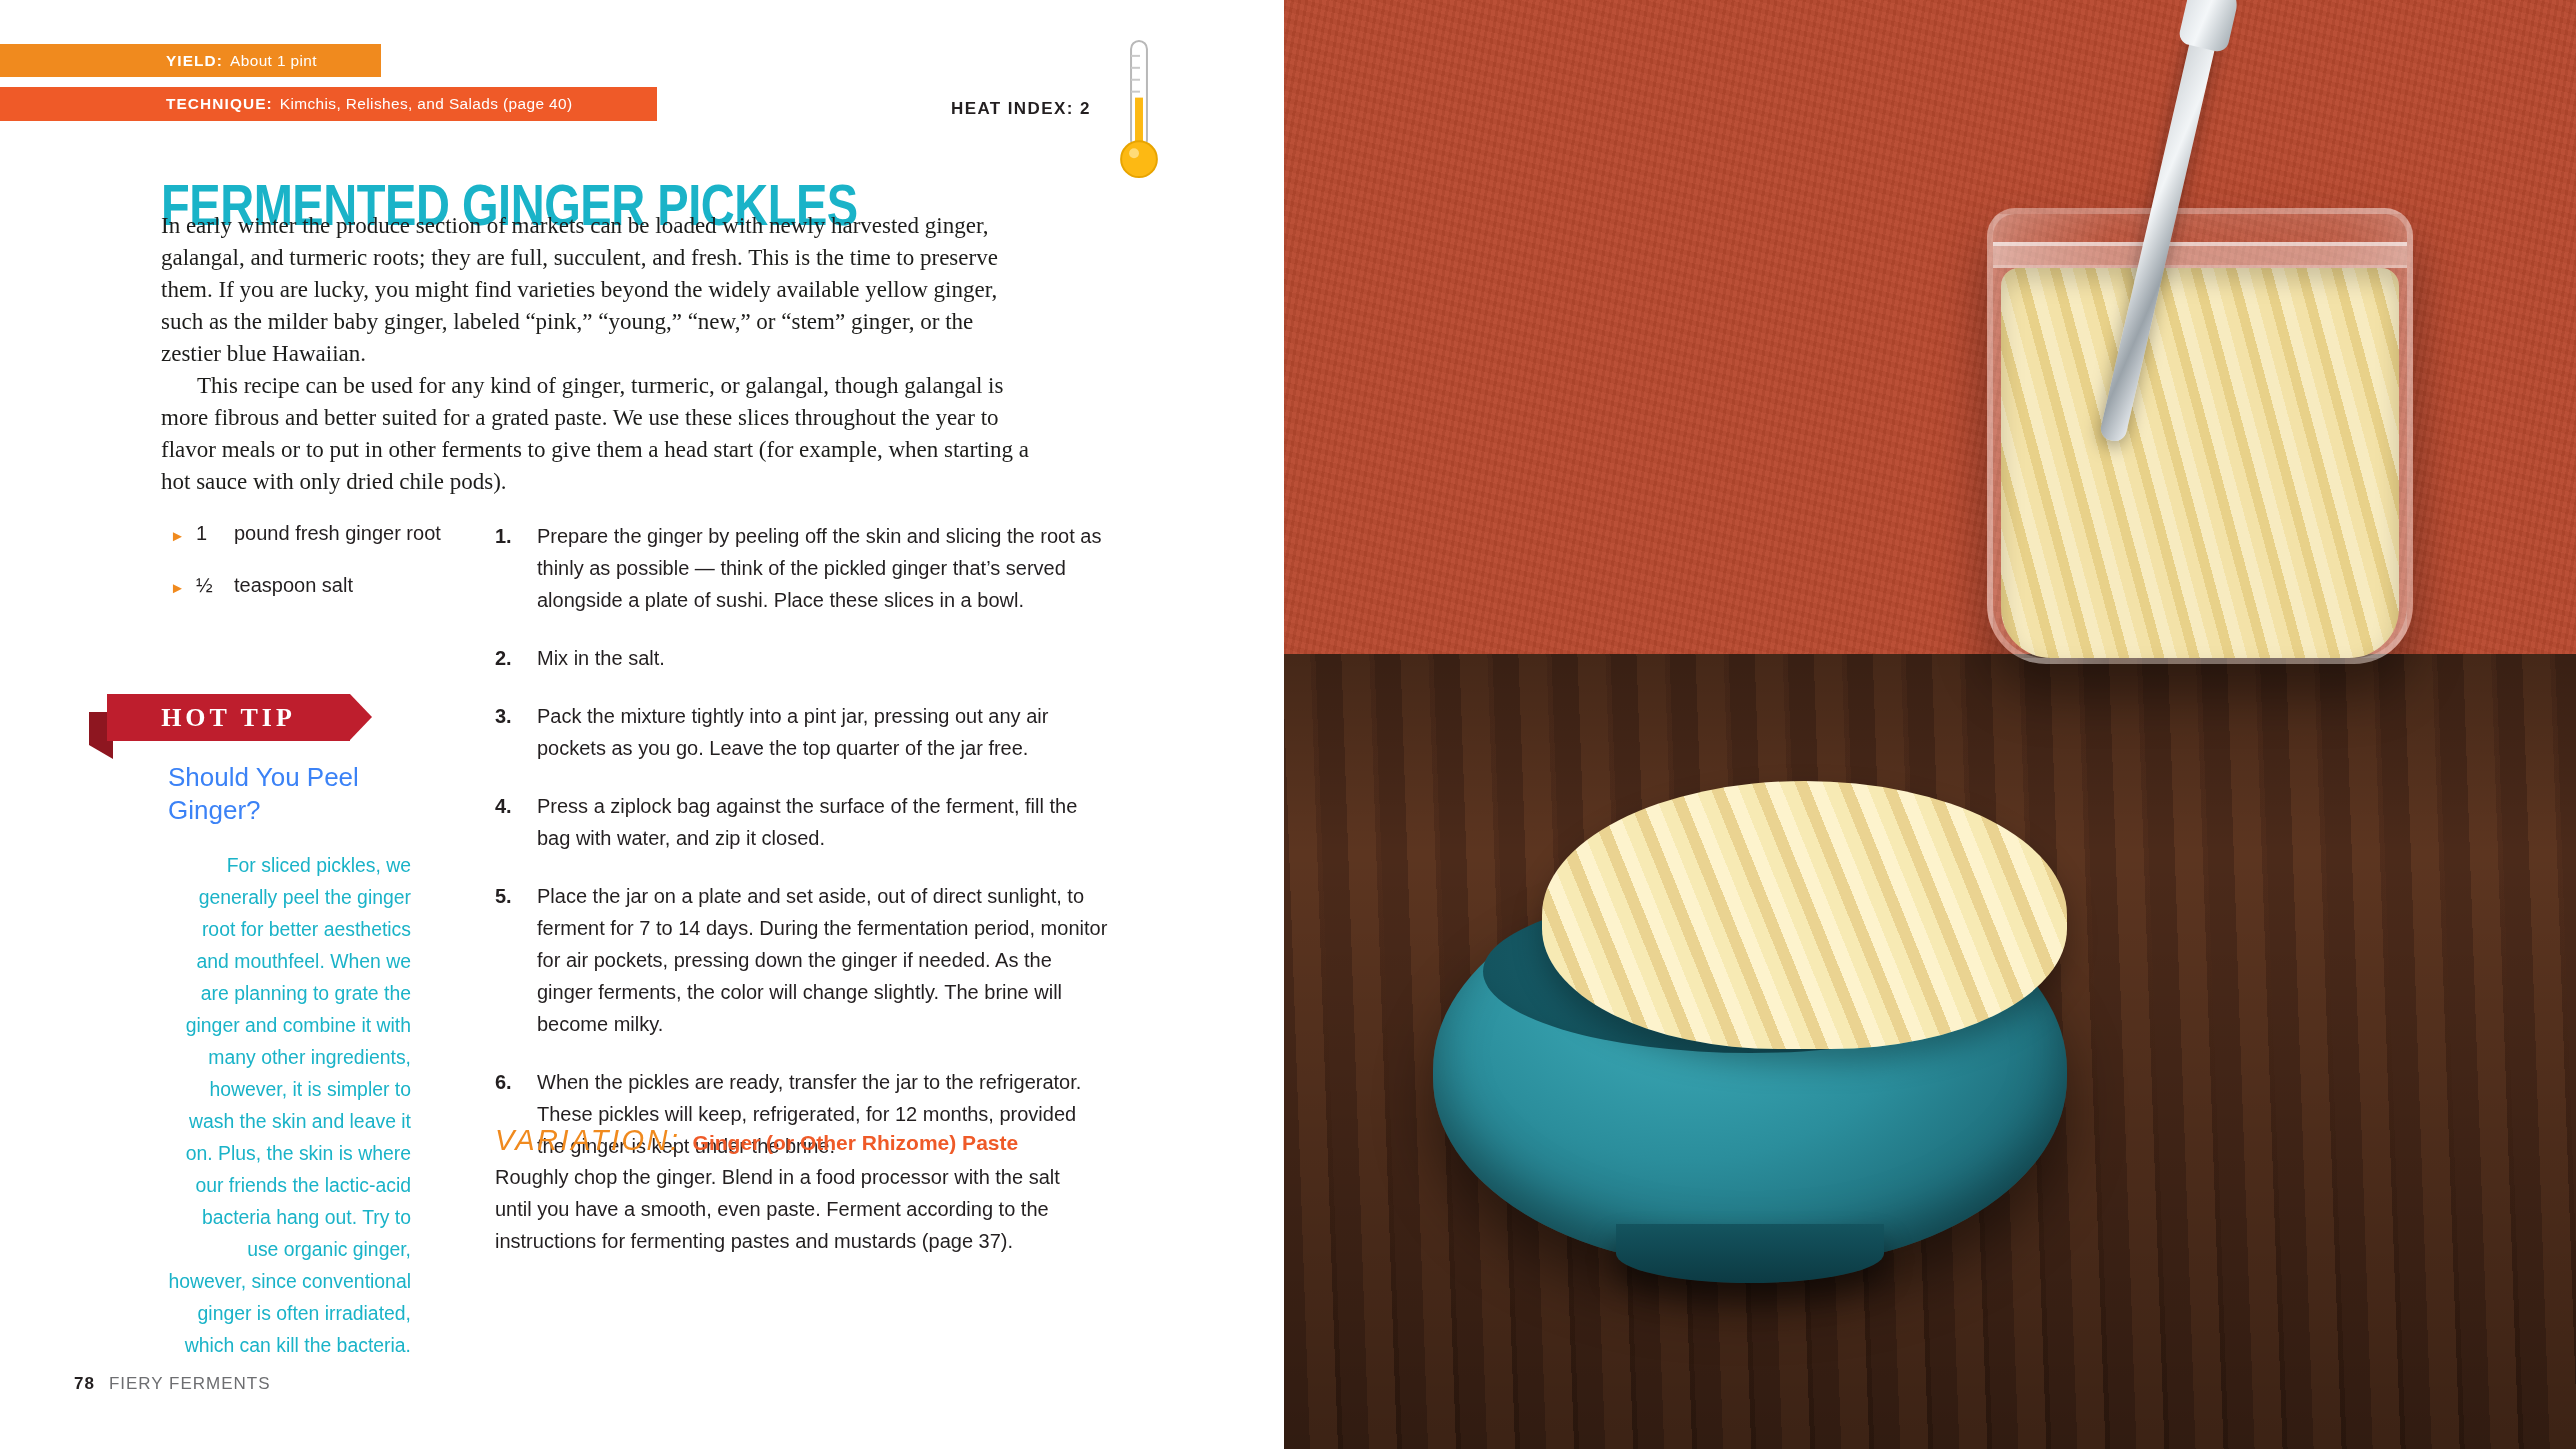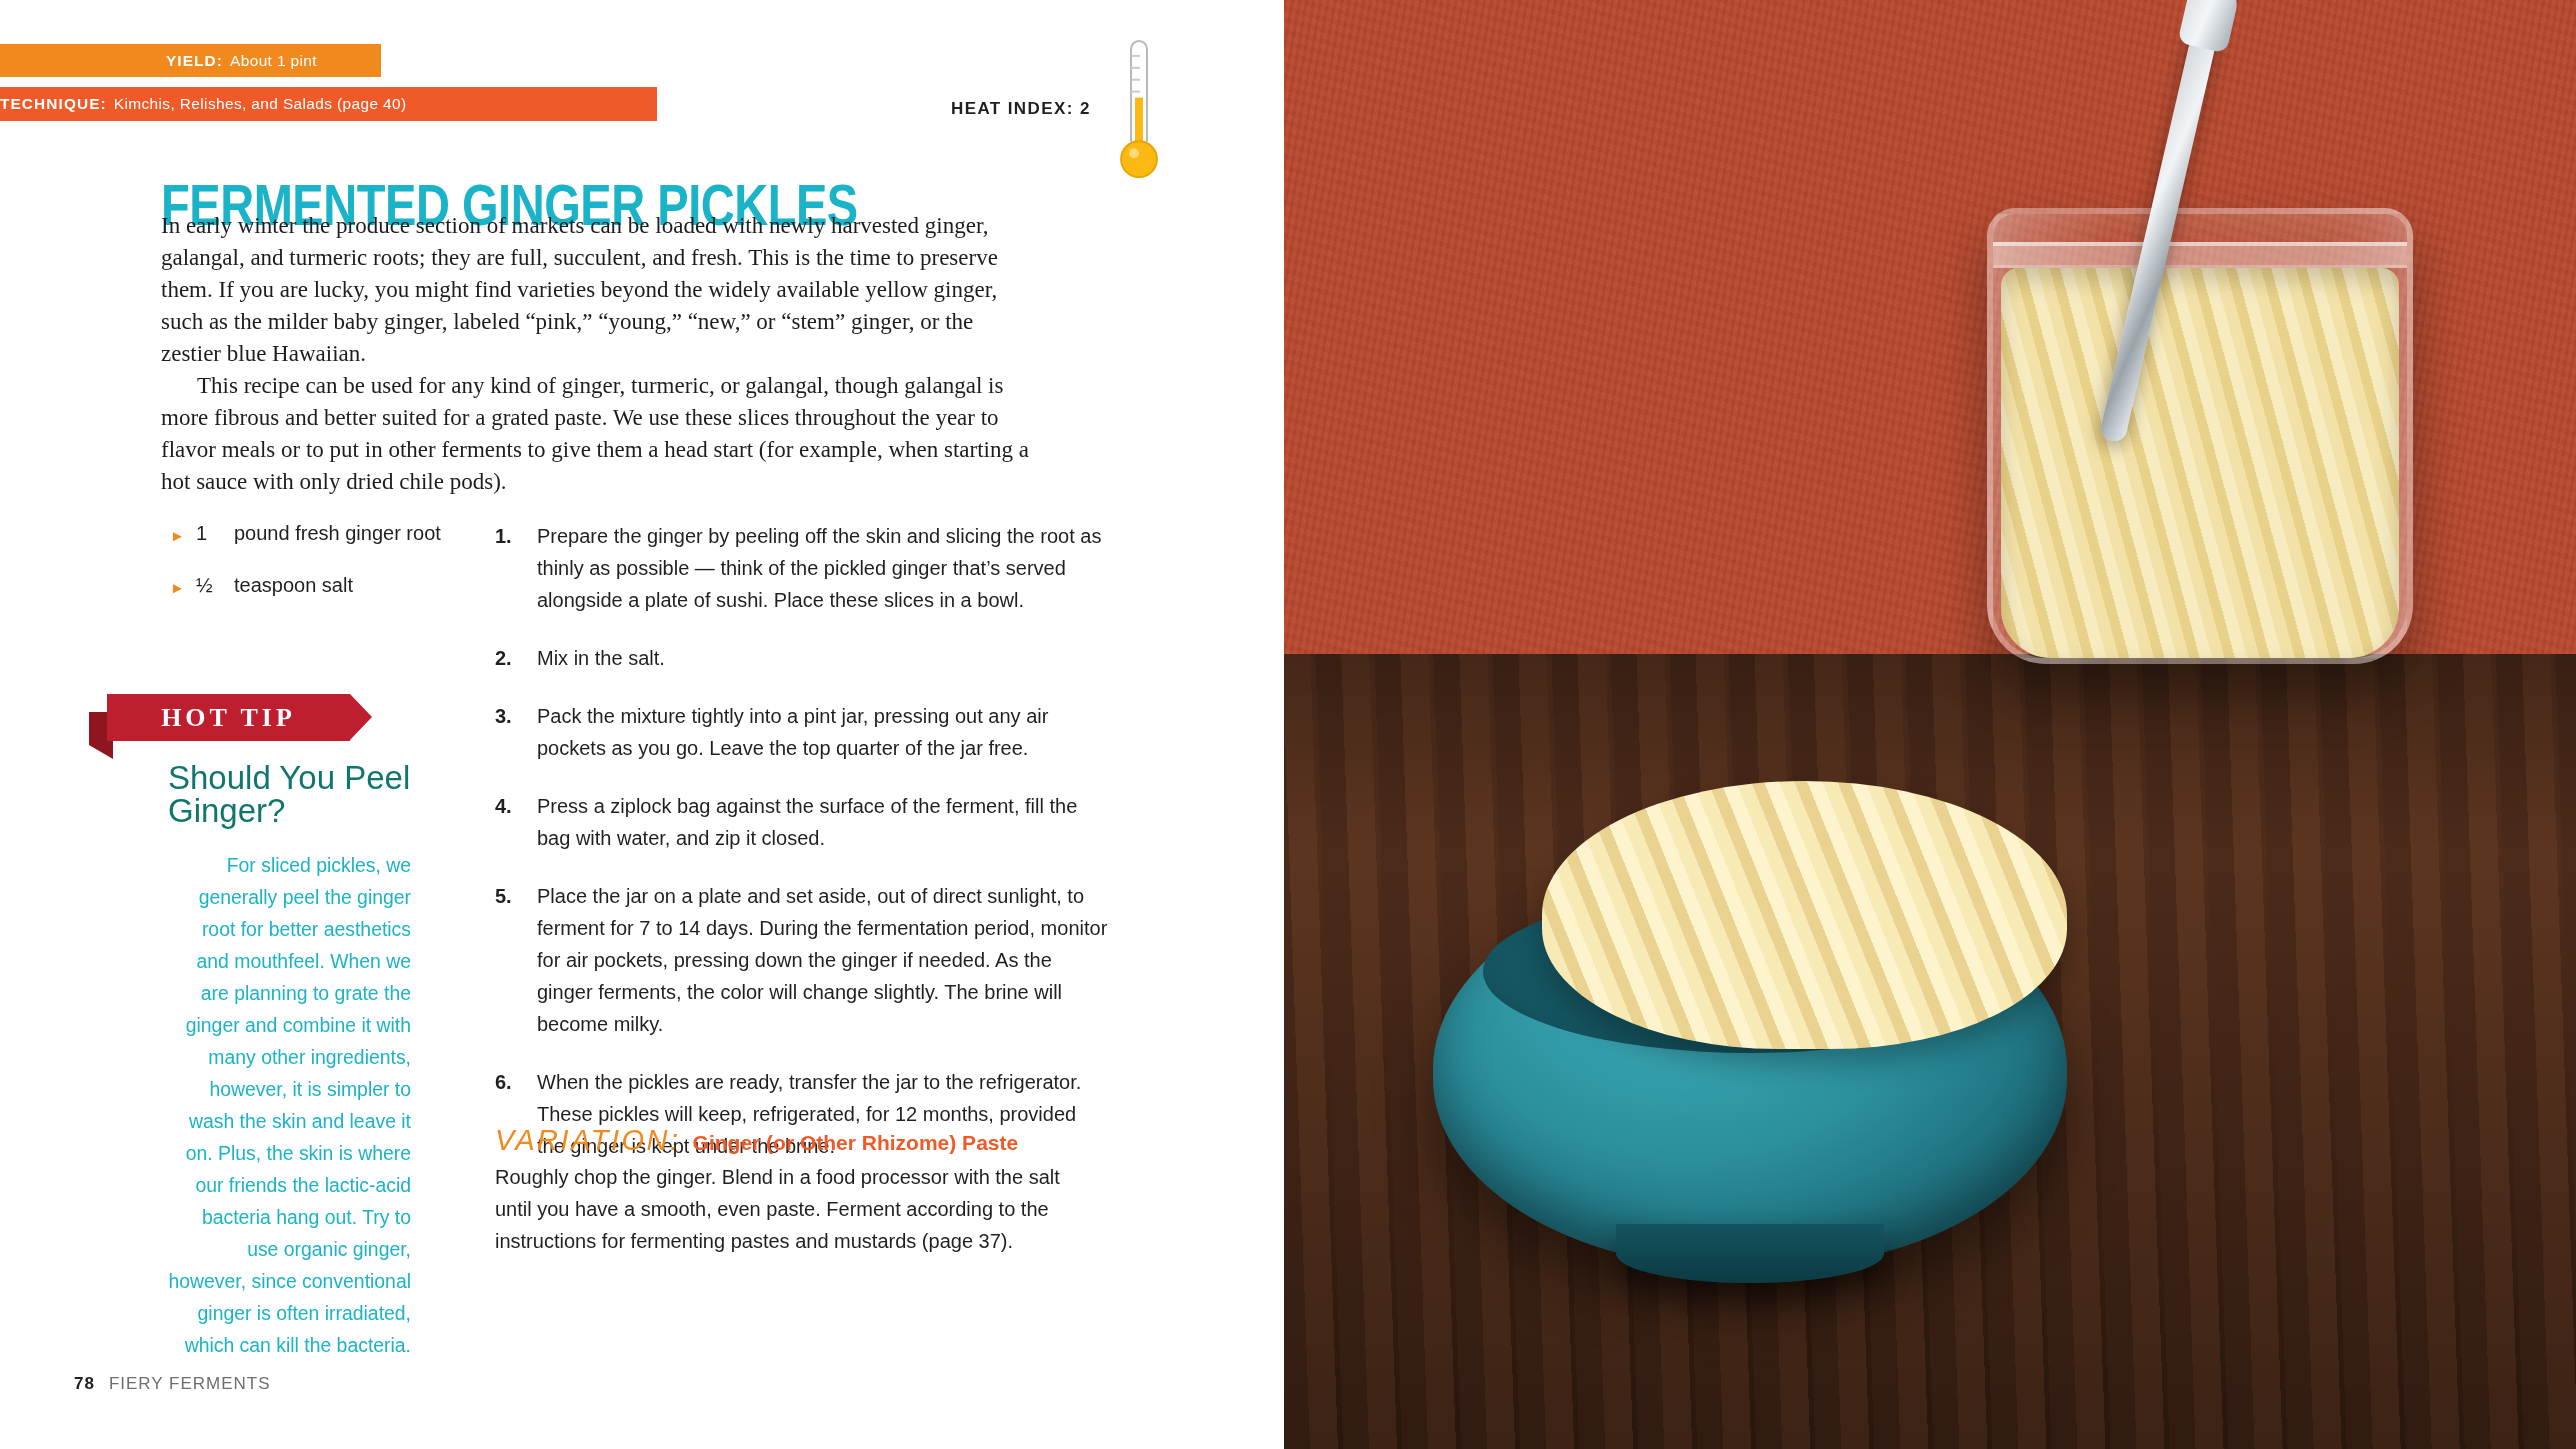--- a/index.html
+++ b/index.html
@@ -46,20 +46,21 @@
     height: 33px;
     width: 381px;
     background: #f08a1e;
     padding-left: 166px;
   }
   #technique-banner {
     left: 0; top: 87px;
     height: 34px;
     width: 657px;
     background: #ef5a28;
+    padding-left: 166px;
   }
   
   #heat-index {
     position: absolute;
     left: 951px; top: 99px;
     font-family: "Liberation Sans", sans-serif;
     font-size: 17px;
     font-weight: bold;
     letter-spacing: 1.4px;
     color: #231f20;
@@ -148,23 +149,23 @@
     left: 0; top: 18px;
     width: 24px; height: 47px;
     background: #8e1620;
     clip-path: polygon(0 0, 100% 0, 100% 100%, 0 70%);
   }
   #hot-tip-heading {
     margin-top: 20px;
     margin-left: 79px;
     width: 258px;
     font-family: "Liberation Sans", sans-serif;
-    font-size: 33px;
+    font-size: 26px;
     line-height: 33px;
-    color: #0f766e;
+    color: #3b82f6;
   }
   #hot-tip-body {
     margin-top: 22px;
     margin-left: 79px;
     width: 243px;
     font-family: "Liberation Sans", sans-serif;
     font-size: 19.4px;
     line-height: 32px;
     color: #1ab3c8;
     text-align: right;

